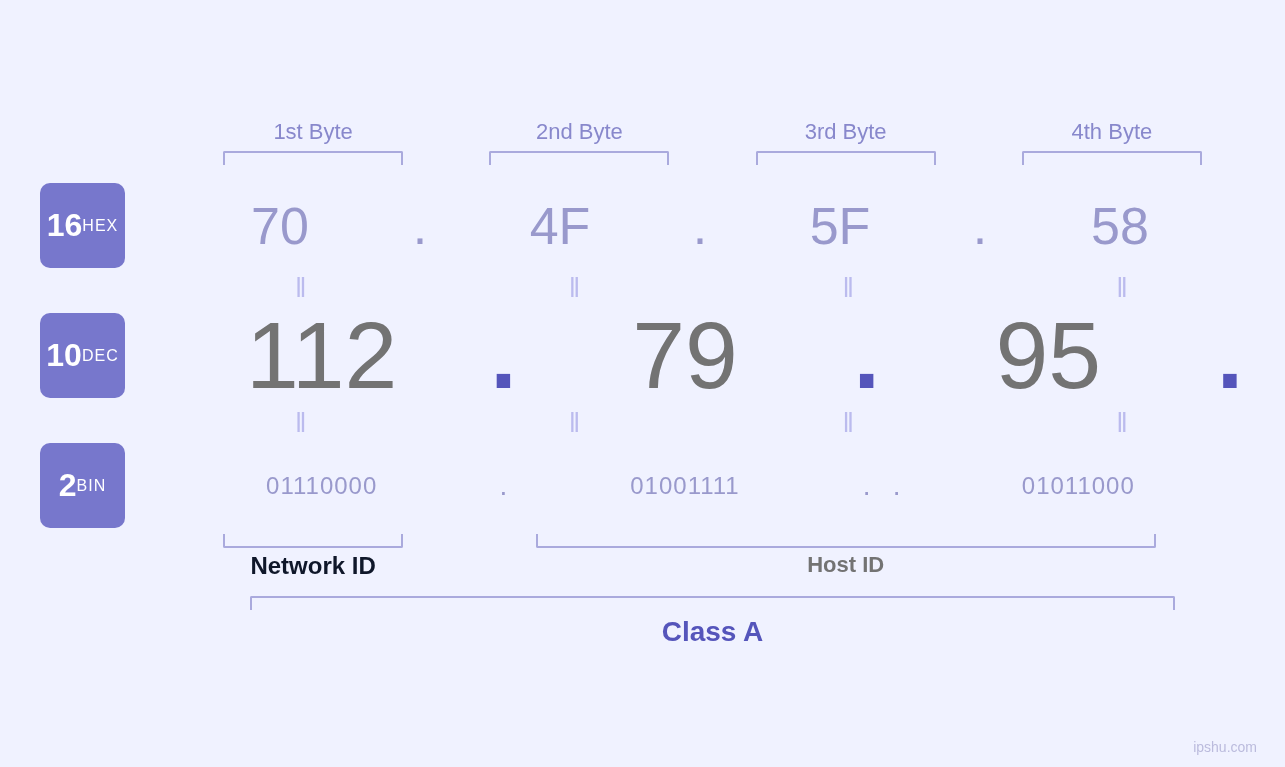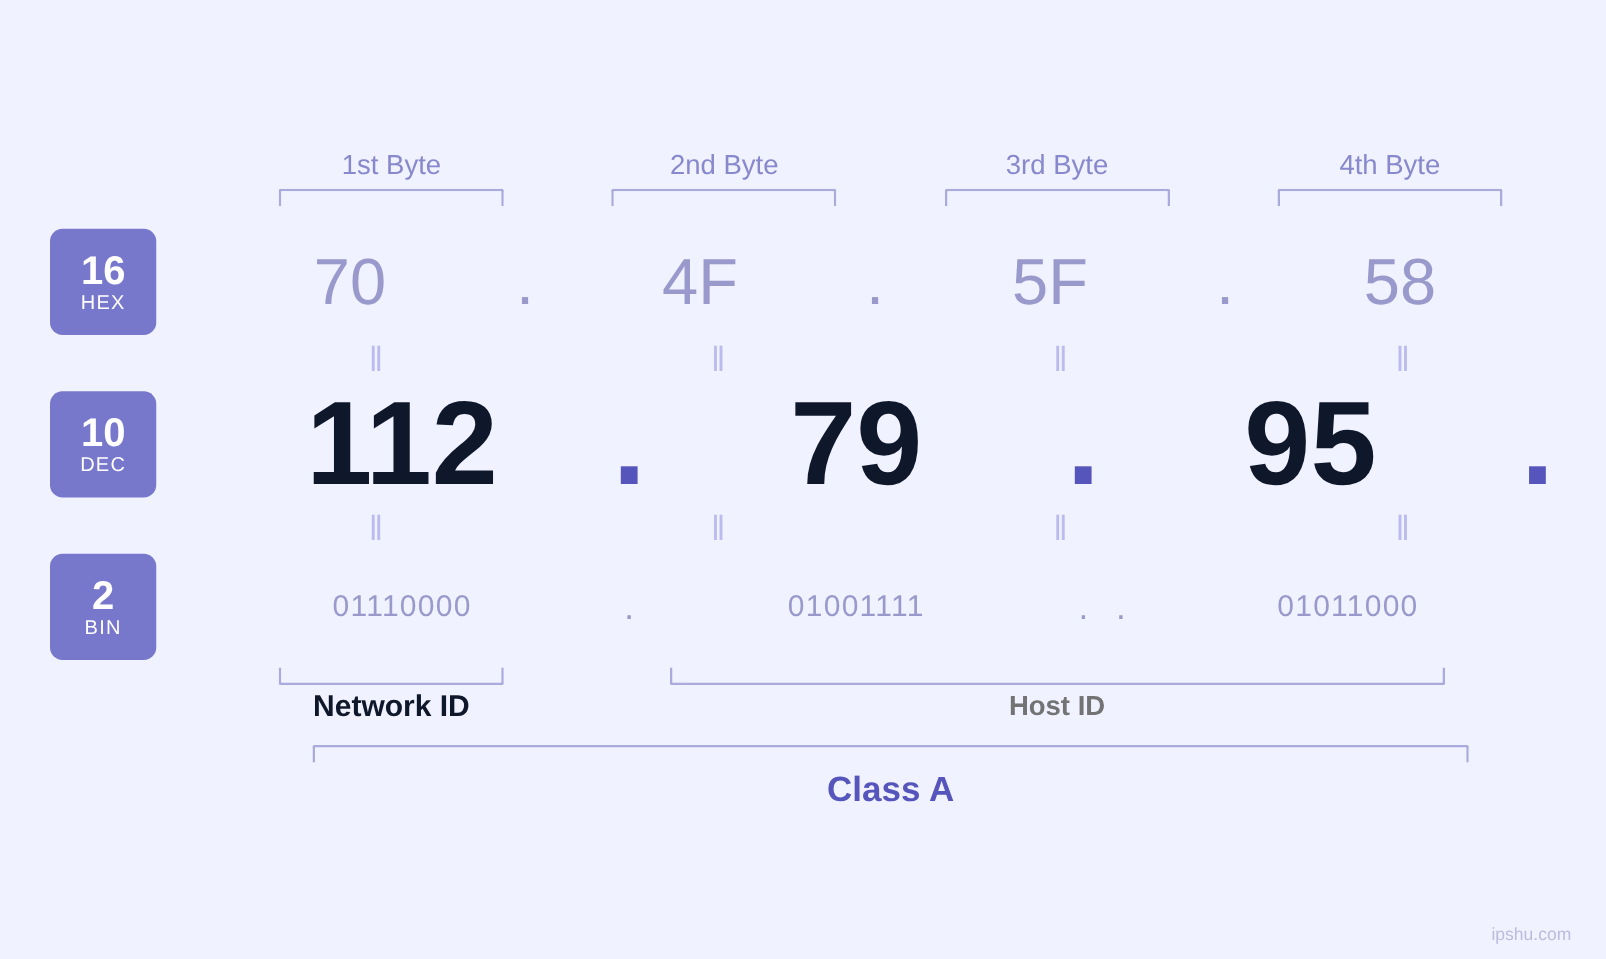--- a/index.html
+++ b/index.html
@@ -69,21 +69,20 @@
       align-items: center;
       justify-content: center;
     }
 
     .base-badge {
       width: 85px;
       height: 85px;
       background: #7777cc;
       border-radius: 10px;
       display: flex;
-      flex-direction: column;
       align-items: center;
       justify-content: center;
       color: white;
       margin-right: 30px;
       flex-shrink: 0;
     }
 
     .base-number {
       font-size: 32px;
       font-weight: bold;
@@ -148,22 +147,22 @@
       justify-content: center;
       align-items: center;
       color: #bbbbee;
       font-size: 28px;
       letter-spacing: 2px;
     }
 
     
     .dec-value {
       font-size: 95px;
-      color: #0f172a;
-      font-weight: bold;
+      color: #737373;
+      font-weight: normal;
       text-align: center;
       line-height: 1;
     }
 
     .dec-dot {
       font-size: 95px;
       color: #5555bb;
       font-weight: bold;
       width: 40px;
       text-align: center;

